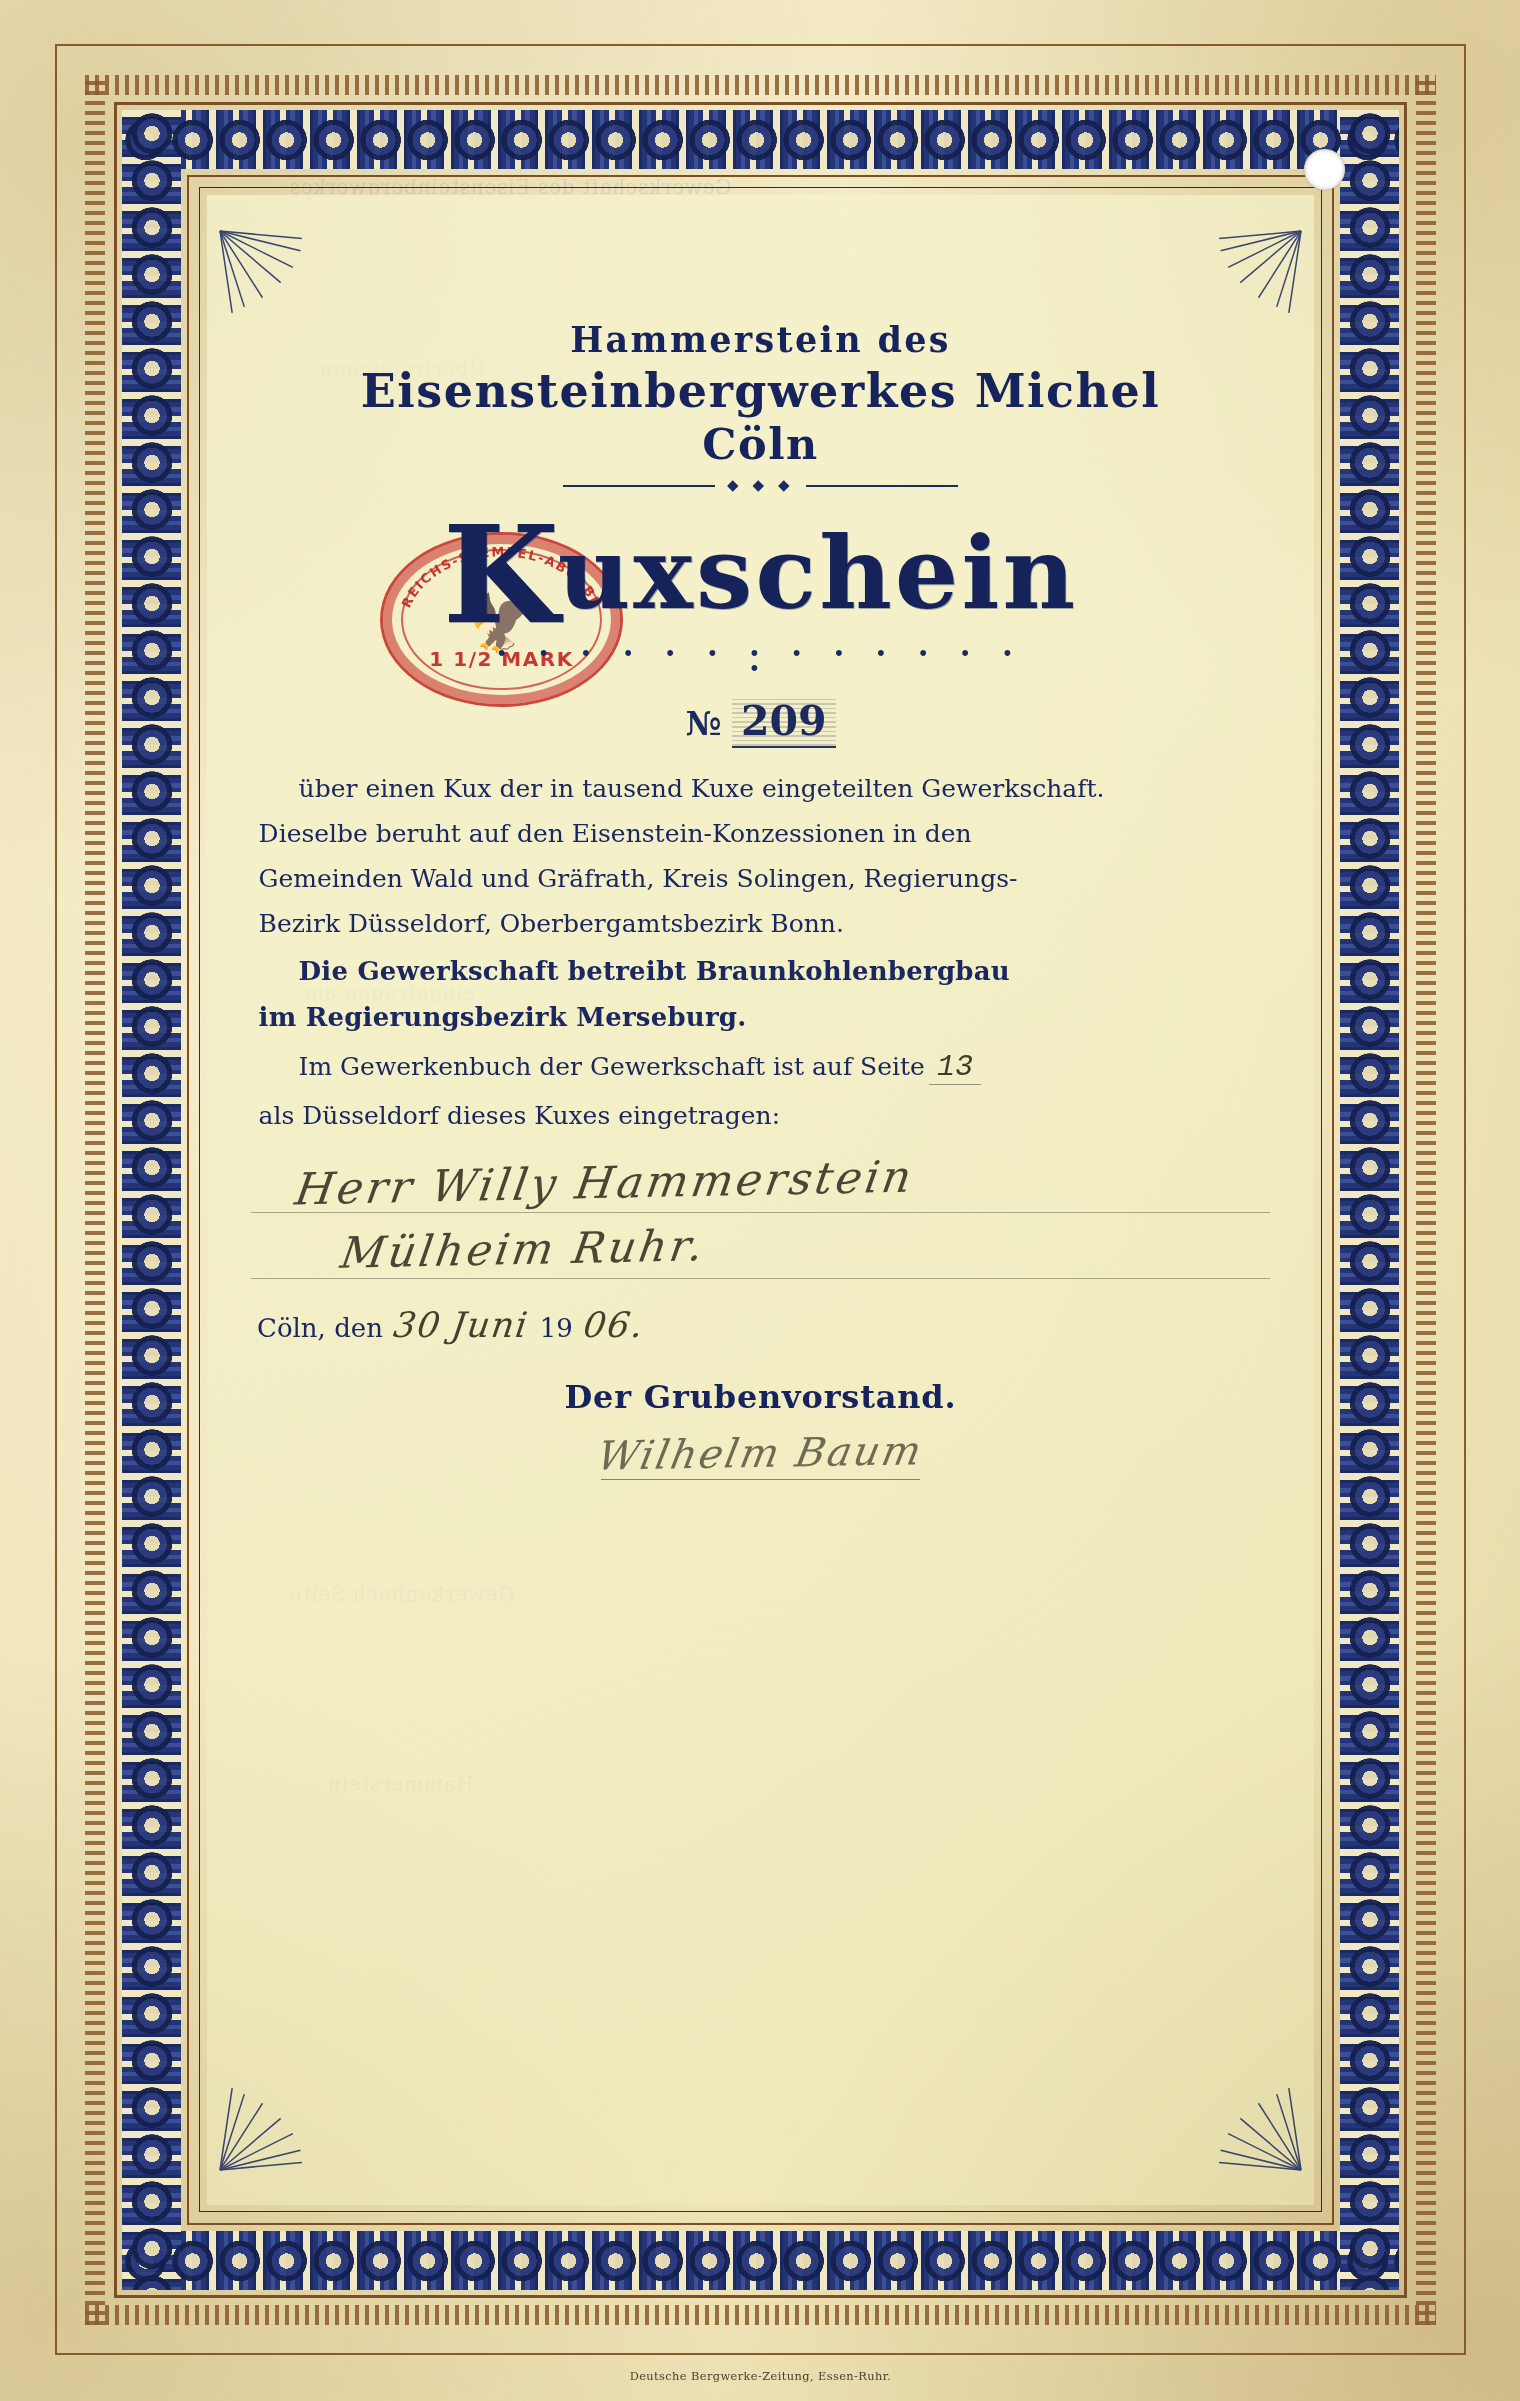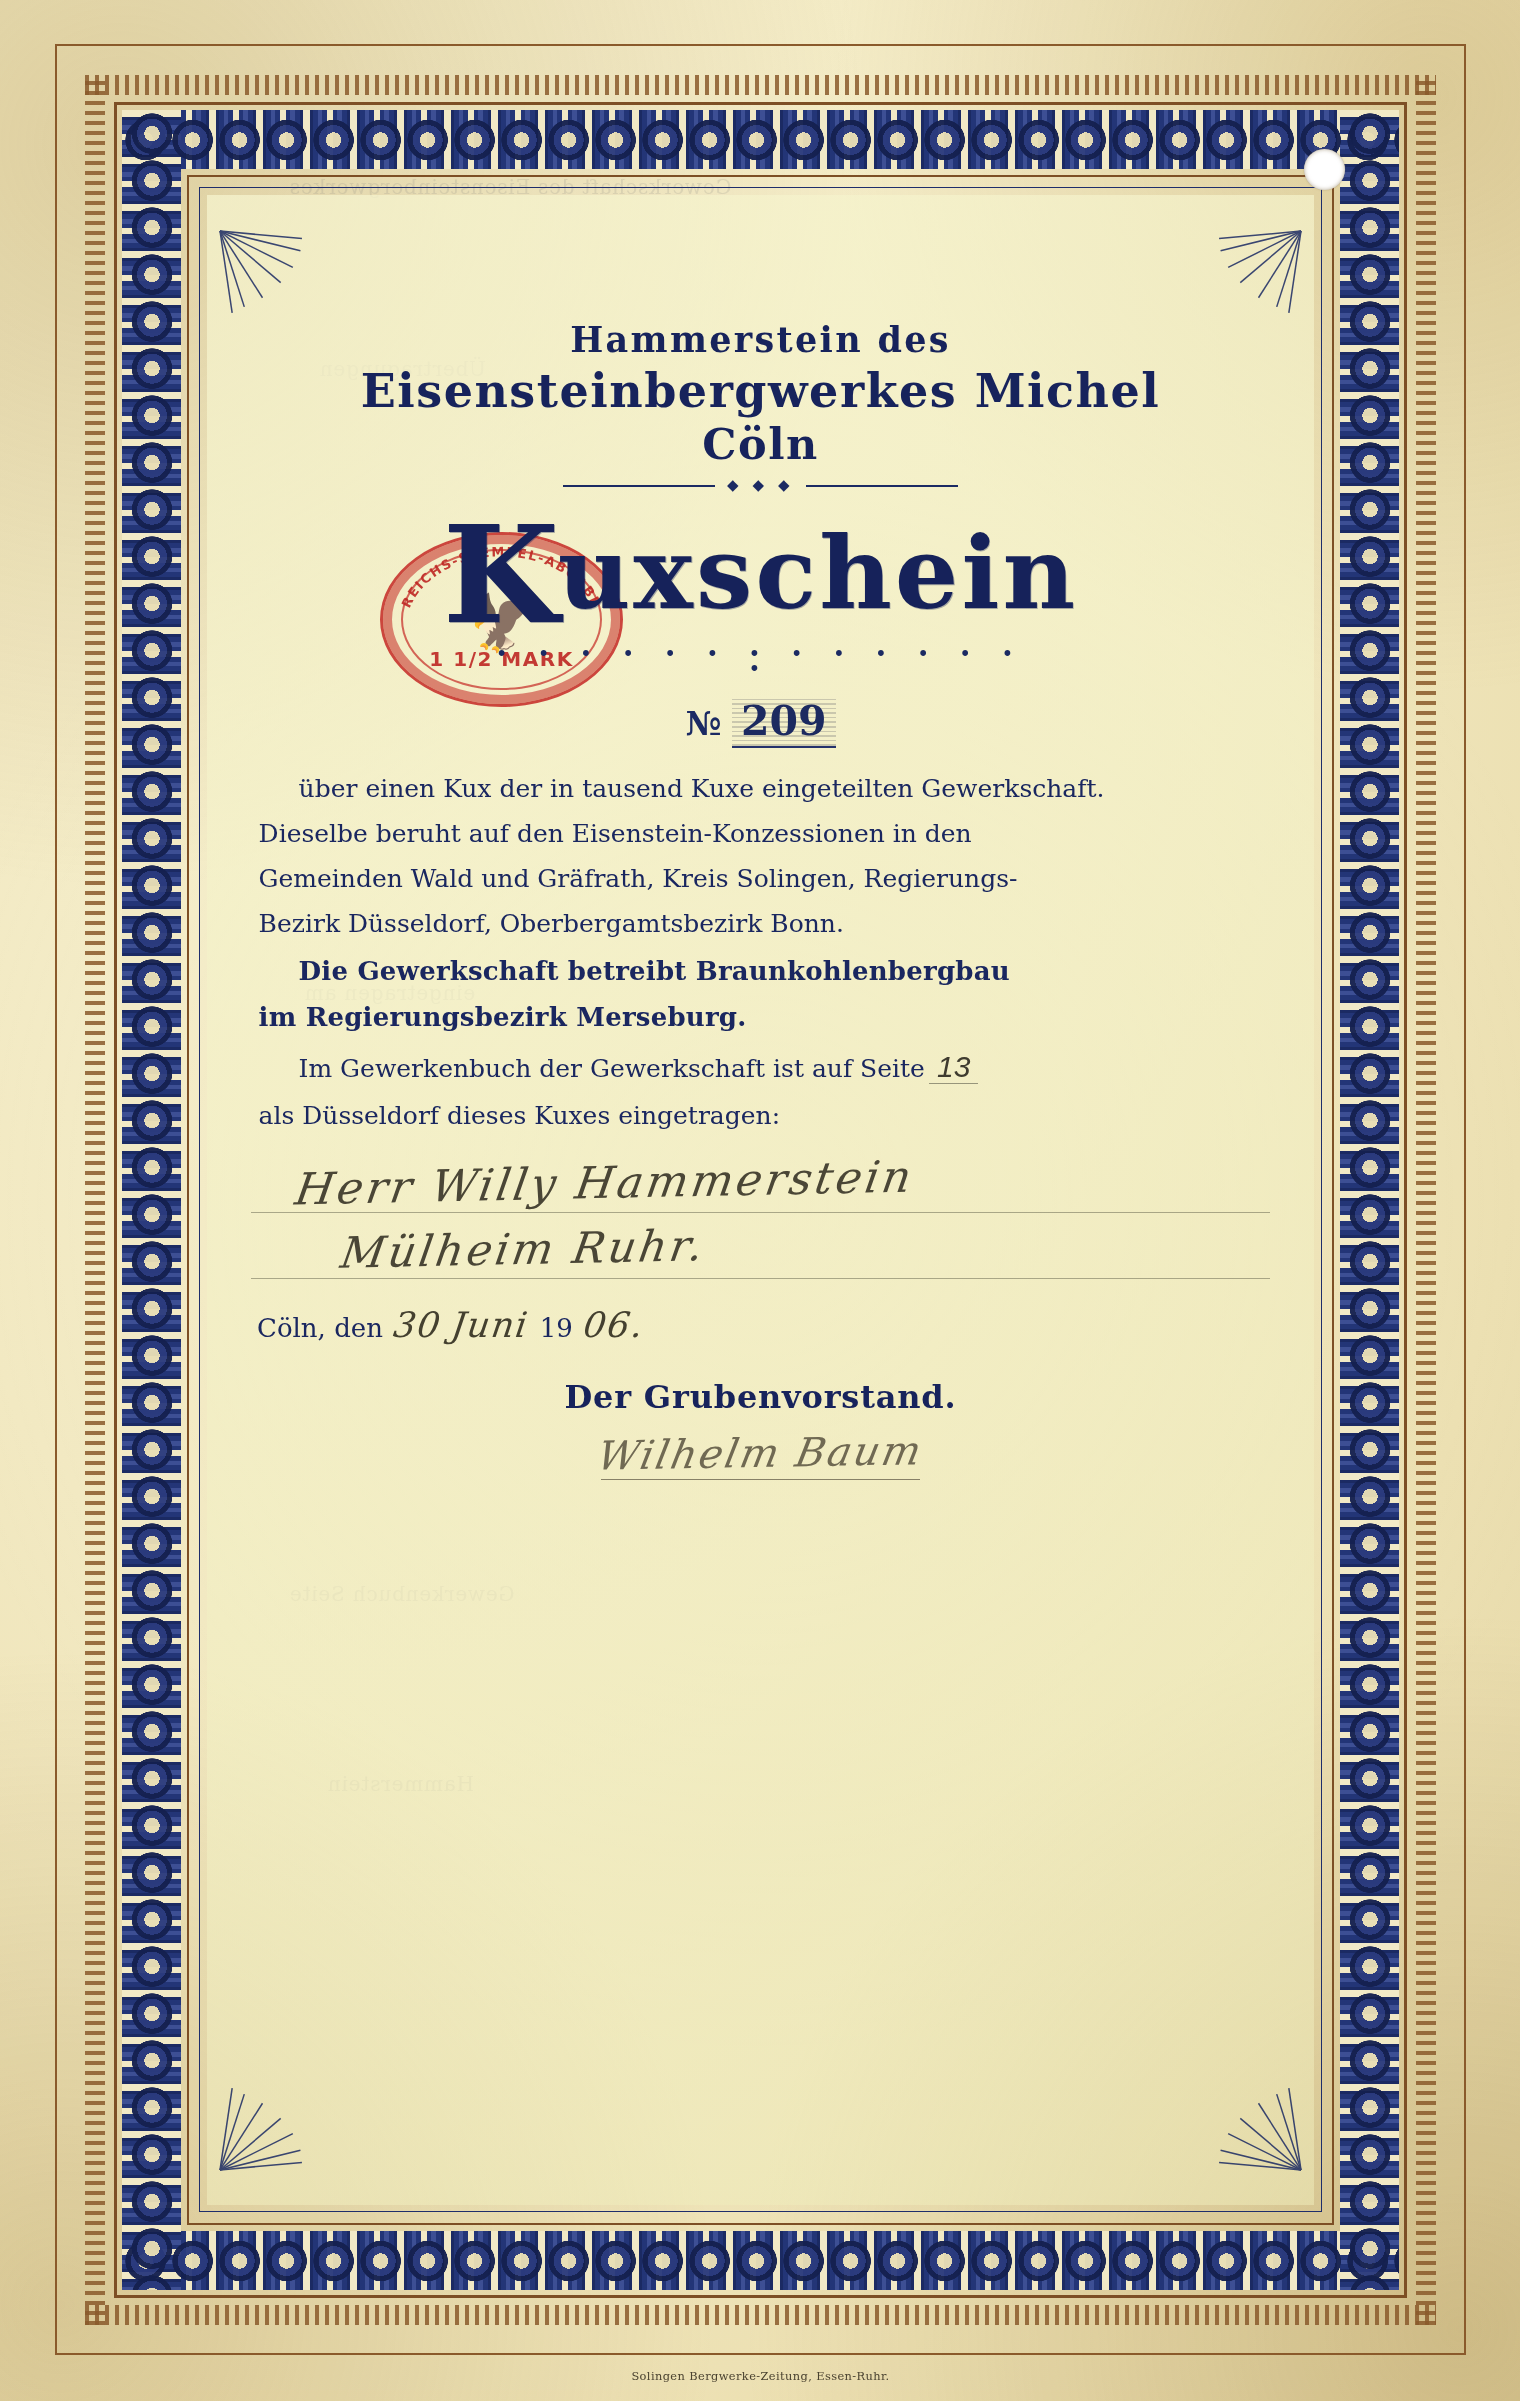--- a/index.html
+++ b/index.html
@@ -293,21 +293,21 @@
   .indent { text-indent: 40px; }
   .bold-line {
     font-weight: 700;
     font-size: 26px;
     letter-spacing: 0.2px;
     text-indent: 40px;
   }
   .bold-line.second { text-indent: 0; }
 
   .hand {
-    font-family: Liberation Sans, sans-serif;
+    font-family: Liberation Mono, monospace;
     font-style: italic;
     color: #3a3a34;
     text-align: right;
   }
   #page-ref {
     font-size: 30px;
     font-style: italic;
     color: #3f3b2f;
     border-bottom: 0.8px solid rgba(60,60,50,.5);
     padding: 0 7.6px;
@@ -602,16 +602,16 @@
       <span>19</span>
       <span class="hand-date">06.</span>
     </div>
 
     <div id="board-title" class="fraktur">Der Grubenvorstand.</div>
     <div id="signature">Wilhelm Baum</div>
     <div id="signature-rule"></div>
 
   </div>
 
-  <div id="printer-imprint">Solingen Bergwerke-Zeitung, Essen-Ruhr.</div>
+  <div id="printer-imprint">Deutsche Bergwerke-Zeitung, Essen-Ruhr.</div>
 
 </div>
 
 
 </body></html>

